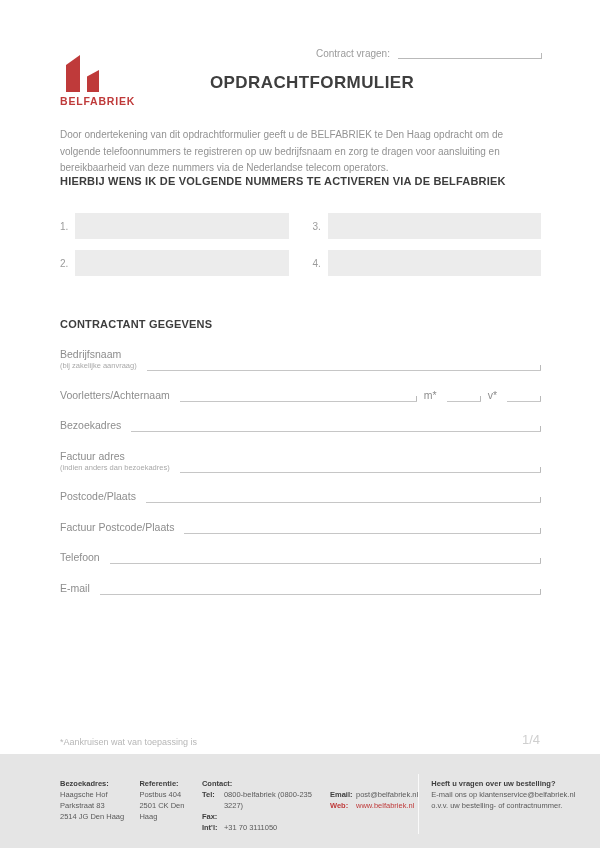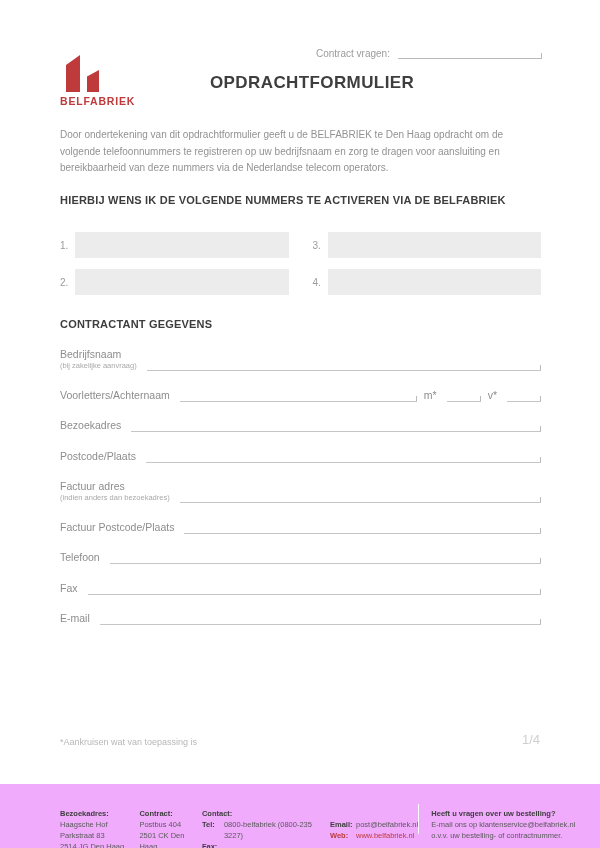--- a/index.html
+++ b/index.html
@@ -28,21 +28,21 @@
   .contract-line::after{content:"";position:absolute;right:0;bottom:0;height:5px;border-right:1px solid #b9b9b9;}
 
   .doc-title{position:absolute;left:210px;top:73px;font-size:17px;font-weight:700;
     color:#3e3e3e;letter-spacing:0.4px;}
 
   
   .intro{position:absolute;left:60px;top:127px;width:484px;font-size:10px;
     line-height:16.5px;color:#929292;}
 
   
-  .numbers{position:absolute;left:60px;top:194px;width:481px;}
+  .numbers{position:absolute;left:60px;top:175px;width:481px;}
   .sec-heading{font-size:11px;font-weight:700;color:#3d3d3d;letter-spacing:0.2px;}
   .num-grid{margin-top:26px;display:grid;grid-template-columns:1fr 1fr;column-gap:24px;row-gap:11px;}
   .num-cell{display:flex;align-items:center;}
   .num-label{width:15px;font-size:10px;color:#9b9b9b;flex:none;}
   .num-box{flex:1;height:26px;background:#ececec;}
 
   
   .contractant{position:absolute;left:60px;top:318px;width:481px;}
   .fields{margin-top:18px;}
   .f-row{display:flex;align-items:flex-end;margin-bottom:17.5px;}
@@ -54,21 +54,21 @@
   .f-line.short{flex:0 0 34px;}
   .gender-lab{flex:none;font-size:10.5px;color:#8d8d8d;margin-left:7px;line-height:13px;}
 
   
   .footnote-row{position:absolute;left:60px;right:60px;top:732px;display:flex;
     justify-content:space-between;align-items:flex-end;gap:20px;}
   .footnote{font-size:9px;color:#b7b7b7;}
   .page-num{font-size:13px;color:#cfcfcf;}
 
   
-  .footer{position:absolute;left:0;right:0;bottom:0;height:64px;background:#f0abfc;
+  .footer{position:absolute;left:0;right:0;bottom:0;height:94px;background:#e5e5e5;
     display:flex;padding:24px 0 0 60px;box-sizing:border-box;font-size:7.5px;color:#5a5a5a;}
   .fcol{line-height:11px;}
   .fcol .fhead{font-weight:700;color:#3d3d3d;}
   .fcol-visit{width:80px;}
   .fcol-post{width:63px;}
   .fcol-contact{width:129px;}
   .fcol-online{width:89px;padding-top:11px;}
   .frow{display:flex;}
   .frow .flab{font-weight:700;color:#3d3d3d;width:22px;flex:none;}
   .fcol-online .flab{width:26px;}
@@ -145,53 +145,47 @@
 
       <div class="f-row">
         <div class="f-label">
           <span class="f-lab">Bezoekadres</span>
         </div>
         <div class="f-line"></div>
       </div>
 
       <div class="f-row">
         <div class="f-label">
-          <span class="f-lab">Postcode/Plaats</span>
-        </div>
-        <div class="f-line"></div>
-      </div>
-
-      <div class="f-row">
-        <div class="f-label">
           <span class="f-lab">Factuur adres</span>
           <span class="f-sub">(indien anders dan bezoekadres)</span>
         </div>
         <div class="f-line"></div>
       </div>
 
       <div class="f-row">
         <div class="f-label">
+          <span class="f-lab">Postcode/Plaats</span>
+        </div>
+        <div class="f-line"></div>
+      </div>
+
+      <div class="f-row">
+        <div class="f-label">
           <span class="f-lab">Factuur Postcode/Plaats</span>
         </div>
         <div class="f-line"></div>
       </div>
 
       <div class="f-row">
         <div class="f-label">
           <span class="f-lab">Telefoon</span>
         </div>
         <div class="f-line"></div>
       </div>
 
-      <div class="f-row">
-        <div class="f-label">
-          <span class="f-lab">Fax</span>
-        </div>
-        <div class="f-line"></div>
-      </div>
 
       <div class="f-row">
         <div class="f-label">
           <span class="f-lab">E-mail</span>
         </div>
         <div class="f-line"></div>
       </div>
 
 
     </div>
@@ -203,21 +197,21 @@
   </div>
 
   <div class="footer">
     <div class="fcol fcol-visit">
       <div class="fhead">Bezoekadres:</div>
       <div>Haagsche Hof</div>
       <div>Parkstraat 83</div>
       <div>2514 JG Den Haag</div>
     </div>
     <div class="fcol fcol-post">
-      <div class="fhead">Contract:</div>
+      <div class="fhead">Referentie:</div>
       <div>Postbus 404</div>
       <div>2501 CK Den Haag</div>
     </div>
     <div class="fcol fcol-contact">
       <div class="fhead">Contact:</div>
       <div class="frow">
         <span class="flab">Tel:</span>
         <span class="fval">0800-belfabriek (0800-235 3227)</span>
       </div>
       <div class="frow">

